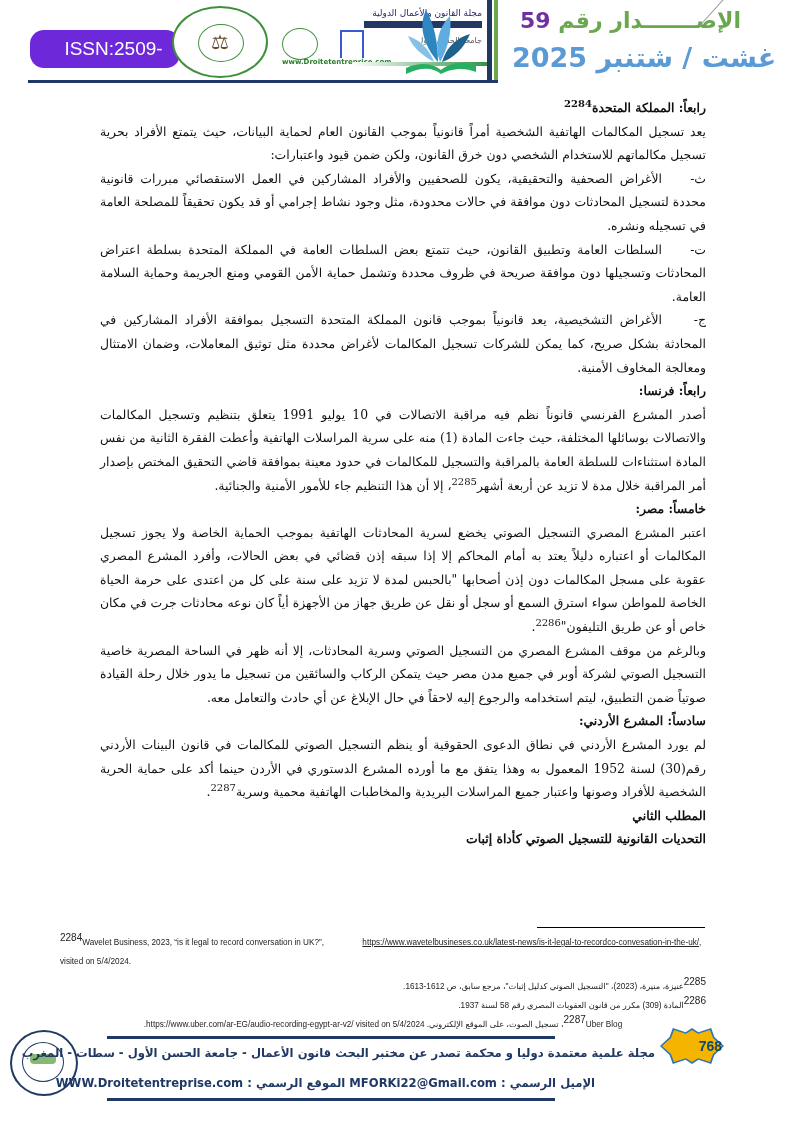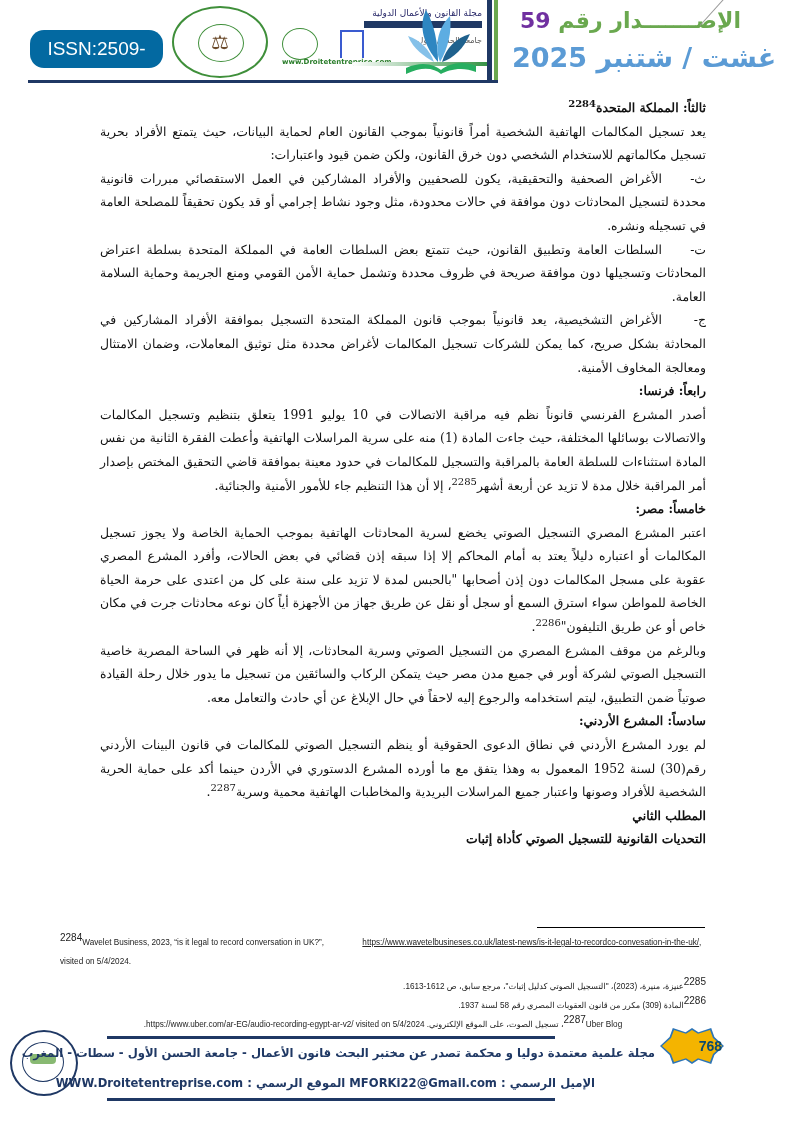--- a/index.html
+++ b/index.html
@@ -1,18 +1,18 @@
 <!DOCTYPE html>
 <html><head>
 <meta charset="utf-8">
 <style>
   html, body { margin:0; padding:0; background:#ffffff; }
   body { width:793px; height:1122px; position:relative; overflow:hidden; font-family:"DejaVu Sans", sans-serif; color:#111; }
   .header { position:absolute; top:0; left:0; width:793px; height:82px; }
-  .issn { position:absolute; left:30px; top:30px; width:133px; height:38px; border-radius:14px; background:#0369a1; color:#fff; font-family:"Liberation Sans", sans-serif; font-size:19px; line-height:38px; text-align:center; }
+  .issn { position:absolute; left:30px; top:30px; width:133px; height:38px; border-radius:14px; background:#6d28d9; color:#fff; font-family:"Liberation Sans", sans-serif; font-size:19px; line-height:38px; text-align:center;padding-left:17px; }
   .lab-logo { position:absolute; left:172px; top:6px; width:92px; height:68px; border-radius:50%; border:2px solid #3f8f3a; background:#fff; }
   .lab-logo .inner { position:absolute; left:24px; top:16px; width:44px; height:36px; border-radius:50%; border:1px solid #3f8f3a; }
   .lab-logo .scale { position:absolute; left:37px; top:22px; font-size:20px; color:#6b4a2b; }
   .journal-block { position:absolute; left:282px; top:8px; width:200px; height:62px; }
   .journal-title { position:absolute; right:0; top:0; font-size:9px; color:#2a2a6a; white-space:nowrap; direction:rtl; }
   .journal-band { position:absolute; right:0; top:13px; width:118px; height:7px; background:#1f3864; }
   .mini-logo { position:absolute; left:0; top:20px; width:34px; height:30px; border-radius:50%; border:1px solid #3f8f3a; }
   .mini-tower { position:absolute; left:58px; top:22px; width:20px; height:26px; border:2px solid #3a5bd0; border-bottom:none; }
   .mini-univ { position:absolute; right:0; top:28px; font-size:8px; color:#555; direction:rtl; }
   .web-small { position:absolute; left:0; top:50px; font-size:7px; color:#2a7d2a; font-weight:bold; }
@@ -87,21 +87,21 @@
     <span class="lbl">الإصـــــــدار رقم</span>
     <span class="num">59</span>
   </div>
   <div class="date">غشت / شتنبر 2025</div>
   <div class="diag"></div>
   <div class="hline"></div>
 </div>
 
 <div class="content">
   <h3>
-    <span>ثالثاً: المملكة المتحدة</span><span class="sup">2284</span>
+    <span>رابعاً: المملكة المتحدة</span><span class="sup">2284</span>
   </h3>
   <p>يعد تسجيل المكالمات الهاتفية الشخصية أمراً قانونياً بموجب القانون العام لحماية البيانات، حيث يتمتع الأفراد بحرية تسجيل مكالماتهم للاستخدام الشخصي دون خرق القانون، ولكن ضمن قيود واعتبارات:</p>
   <p><span class="item-label">ث-</span><span>الأغراض الصحفية والتحقيقية، يكون للصحفيين والأفراد المشاركين في العمل الاستقصائي مبررات قانونية محددة لتسجيل المحادثات دون موافقة في حالات محدودة، مثل وجود نشاط إجرامي أو قد يكون تحقيقاً للمصلحة العامة في تسجيله ونشره.</span></p>
   <p><span class="item-label">ت-</span><span>السلطات العامة وتطبيق القانون، حيث تتمتع بعض السلطات العامة في المملكة المتحدة بسلطة اعتراض المحادثات وتسجيلها دون موافقة صريحة في ظروف محددة وتشمل حماية الأمن القومي ومنع الجريمة وحماية السلامة العامة.</span></p>
   <p><span class="item-label">ج-</span><span>الأغراض التشخيصية، يعد قانونياً بموجب قانون المملكة المتحدة التسجيل بموافقة الأفراد المشاركين في المحادثة بشكل صريح، كما يمكن للشركات تسجيل المكالمات لأغراض محددة مثل توثيق المعاملات، وضمان الامتثال ومعالجة المخاوف الأمنية.</span></p>
 
   <h3>رابعاً: فرنسا:</h3>
   <p><span>أصدر المشرع الفرنسي قانوناً نظم فيه مراقبة الاتصالات في 10 يوليو 1991 يتعلق بتنظيم وتسجيل المكالمات والاتصالات بوسائلها المختلفة، حيث جاءت المادة (1) منه على سرية المراسلات الهاتفية وأعطت الفقرة الثانية من نفس المادة استثناءات للسلطة العامة بالمراقبة والتسجيل للمكالمات في حدود معينة بموافقة قاضي التحقيق المختص بإصدار أمر المراقبة خلال مدة لا تزيد عن أربعة أشهر</span><span class="sup">2285</span><span>، إلا أن هذا التنظيم جاء للأمور الأمنية والجنائية.</span></p>
 
   <h3>خامساً: مصر:</h3>

